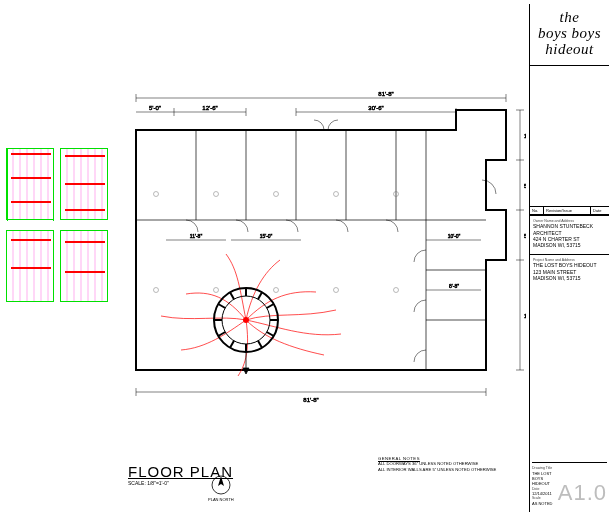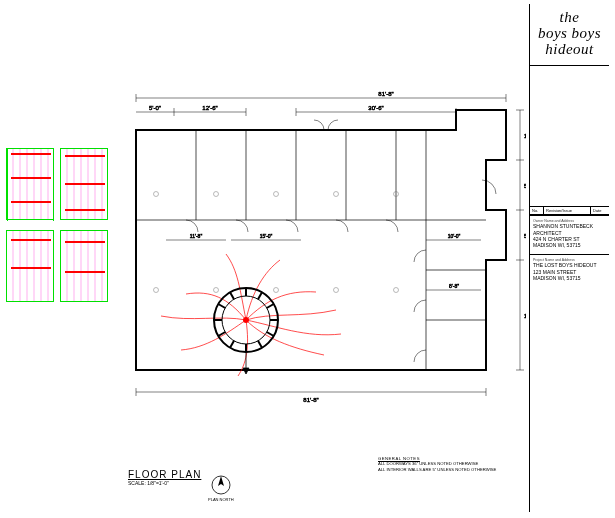--- a/index.html
+++ b/index.html
@@ -31,21 +31,21 @@
   .det { position: absolute; width: 48px; height: 72px; border: 1px solid #00e000; background: repeating-linear-gradient(90deg, #fff 0, #fff 5px, #ffd7f7 5px, #ffd7f7 7px); }
   .det .bar { position: absolute; background: #ff0000; }
   .det .grn { position: absolute; background: #00e000; }
   .det-a { left: 0; top: 0; }
   .det-b { left: 54px; top: 0; }
   .det-c { left: 0; top: 82px; }
   .det-d { left: 54px; top: 82px; }
 
   
   .fp-title { position: absolute; left: 128px; bottom: 32px; }
-  .fp-title .t { font-size: 10px; text-decoration: underline; letter-spacing: 1px; }
+  .fp-title .t { font-size: 15px; text-decoration: underline; letter-spacing: 1px; }
   .fp-title .s { font-size: 5px; }
   .north { position: absolute; left: 208px; bottom: 16px; text-align: center; font-size: 4px; }
   .north svg { position: static; }
 
   .gnotes { position: absolute; left: 378px; bottom: 46px; font-size: 4.2px; line-height: 1.3; }
   .gnotes .hd { text-decoration: underline; letter-spacing: 0.5px; }
 </style>
 </head>
 <body>
 
@@ -74,20 +74,31 @@
       <div class="tb-line">MADISON WI, 53715</div>
     </div>
 
     <div class="tb-blk">
       <div class="tb-lbl">Project Name and Address</div>
       <div class="tb-line">THE LOST BOYS HIDEOUT</div>
       <div class="tb-line">123 MAIN STREET</div>
       <div class="tb-line">MADISON WI, 53715</div>
     </div>
 
+    <div class="tb-sheet">
+      <div class="meta">
+        <div class="tb-lbl">Drawing Title</div>
+        <div>THE LOST BOYS HIDEOUT</div>
+        <div class="tb-lbl">Date</div>
+        <div>12/14/2011</div>
+        <div class="tb-lbl">Scale</div>
+        <div>AS NOTED</div>
+      </div>
+      <div class="tb-sheetnum">A1.0</div>
+    </div>
   </div>
 
   <div class="dwg">
 
     <div class="details">
       <div class="det det-a">
         <div class="bar" style="left:4px;top:4px;width:40px;height:2px"></div>
         <div class="bar" style="left:4px;top:28px;width:40px;height:2px"></div>
         <div class="bar" style="left:4px;top:52px;width:40px;height:2px"></div>
         <div class="grn" style="left:0;top:0;width:1px;height:72px"></div>

